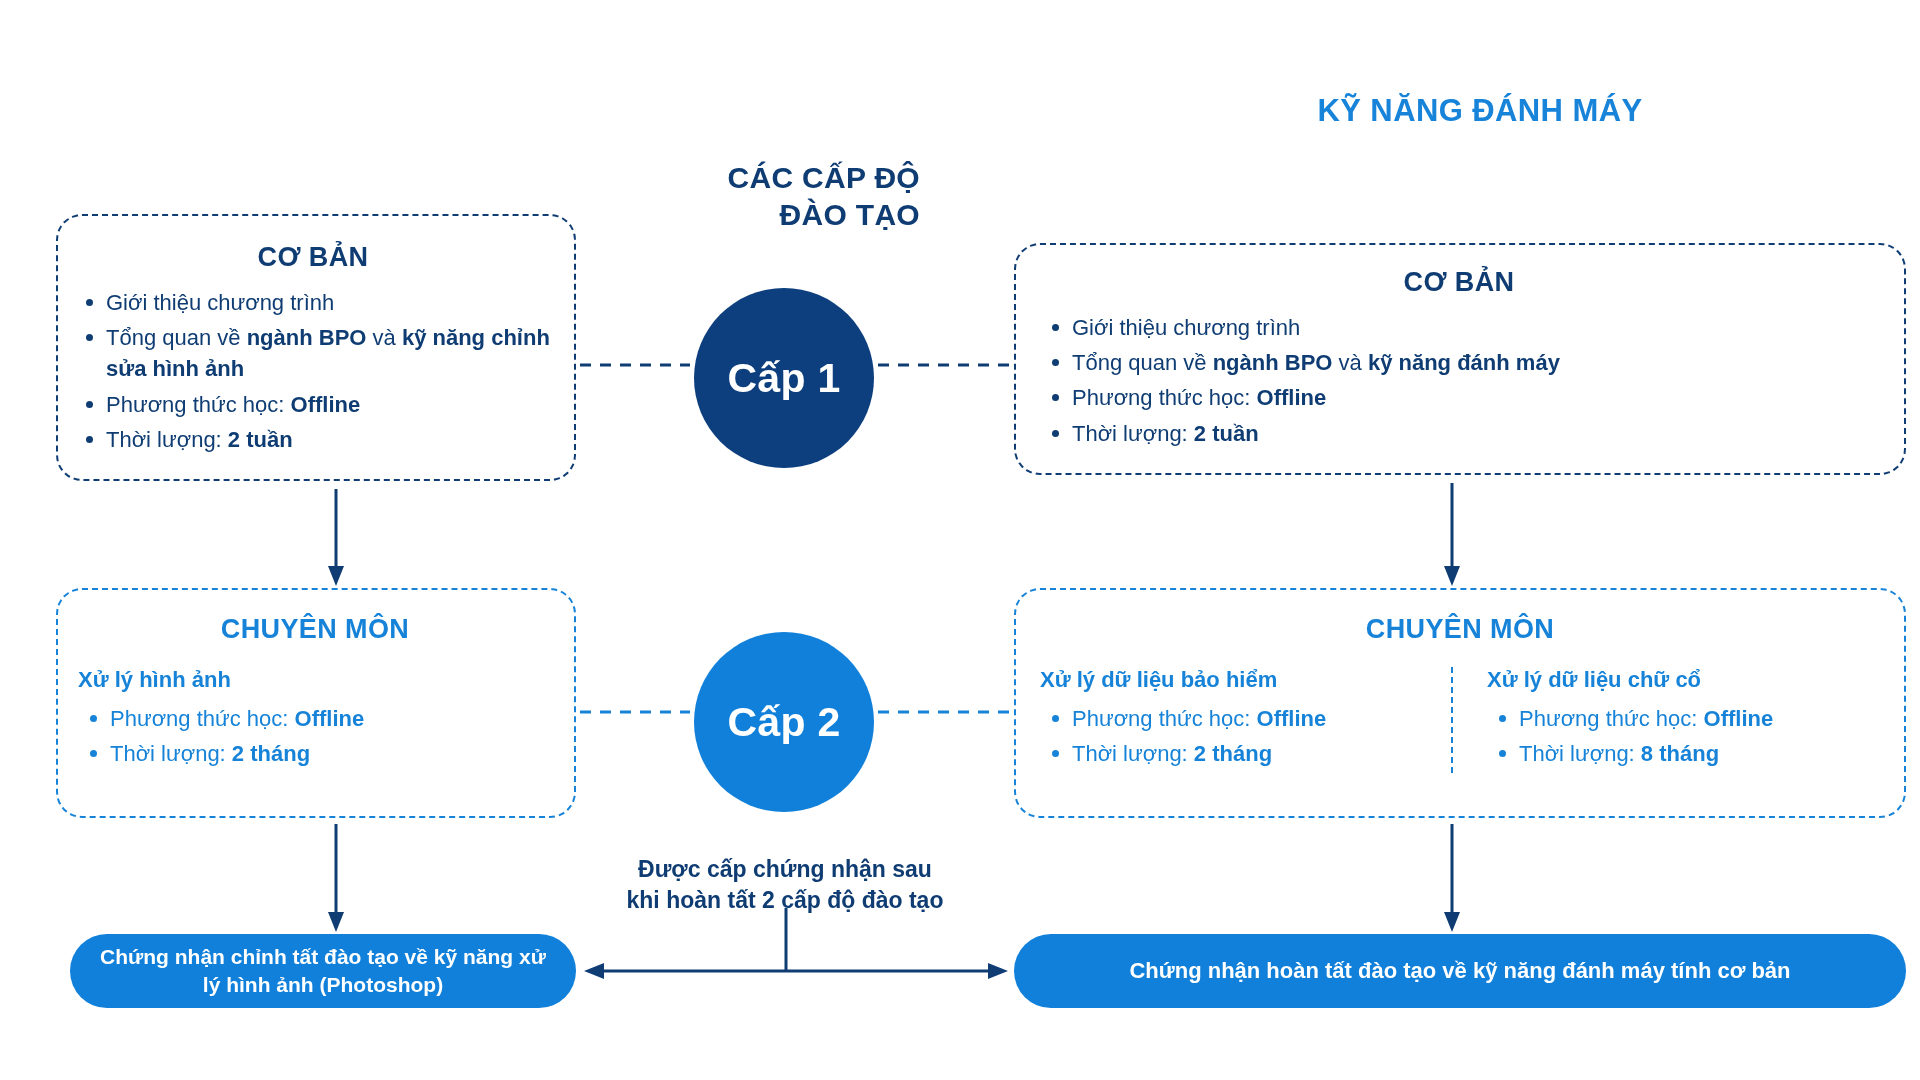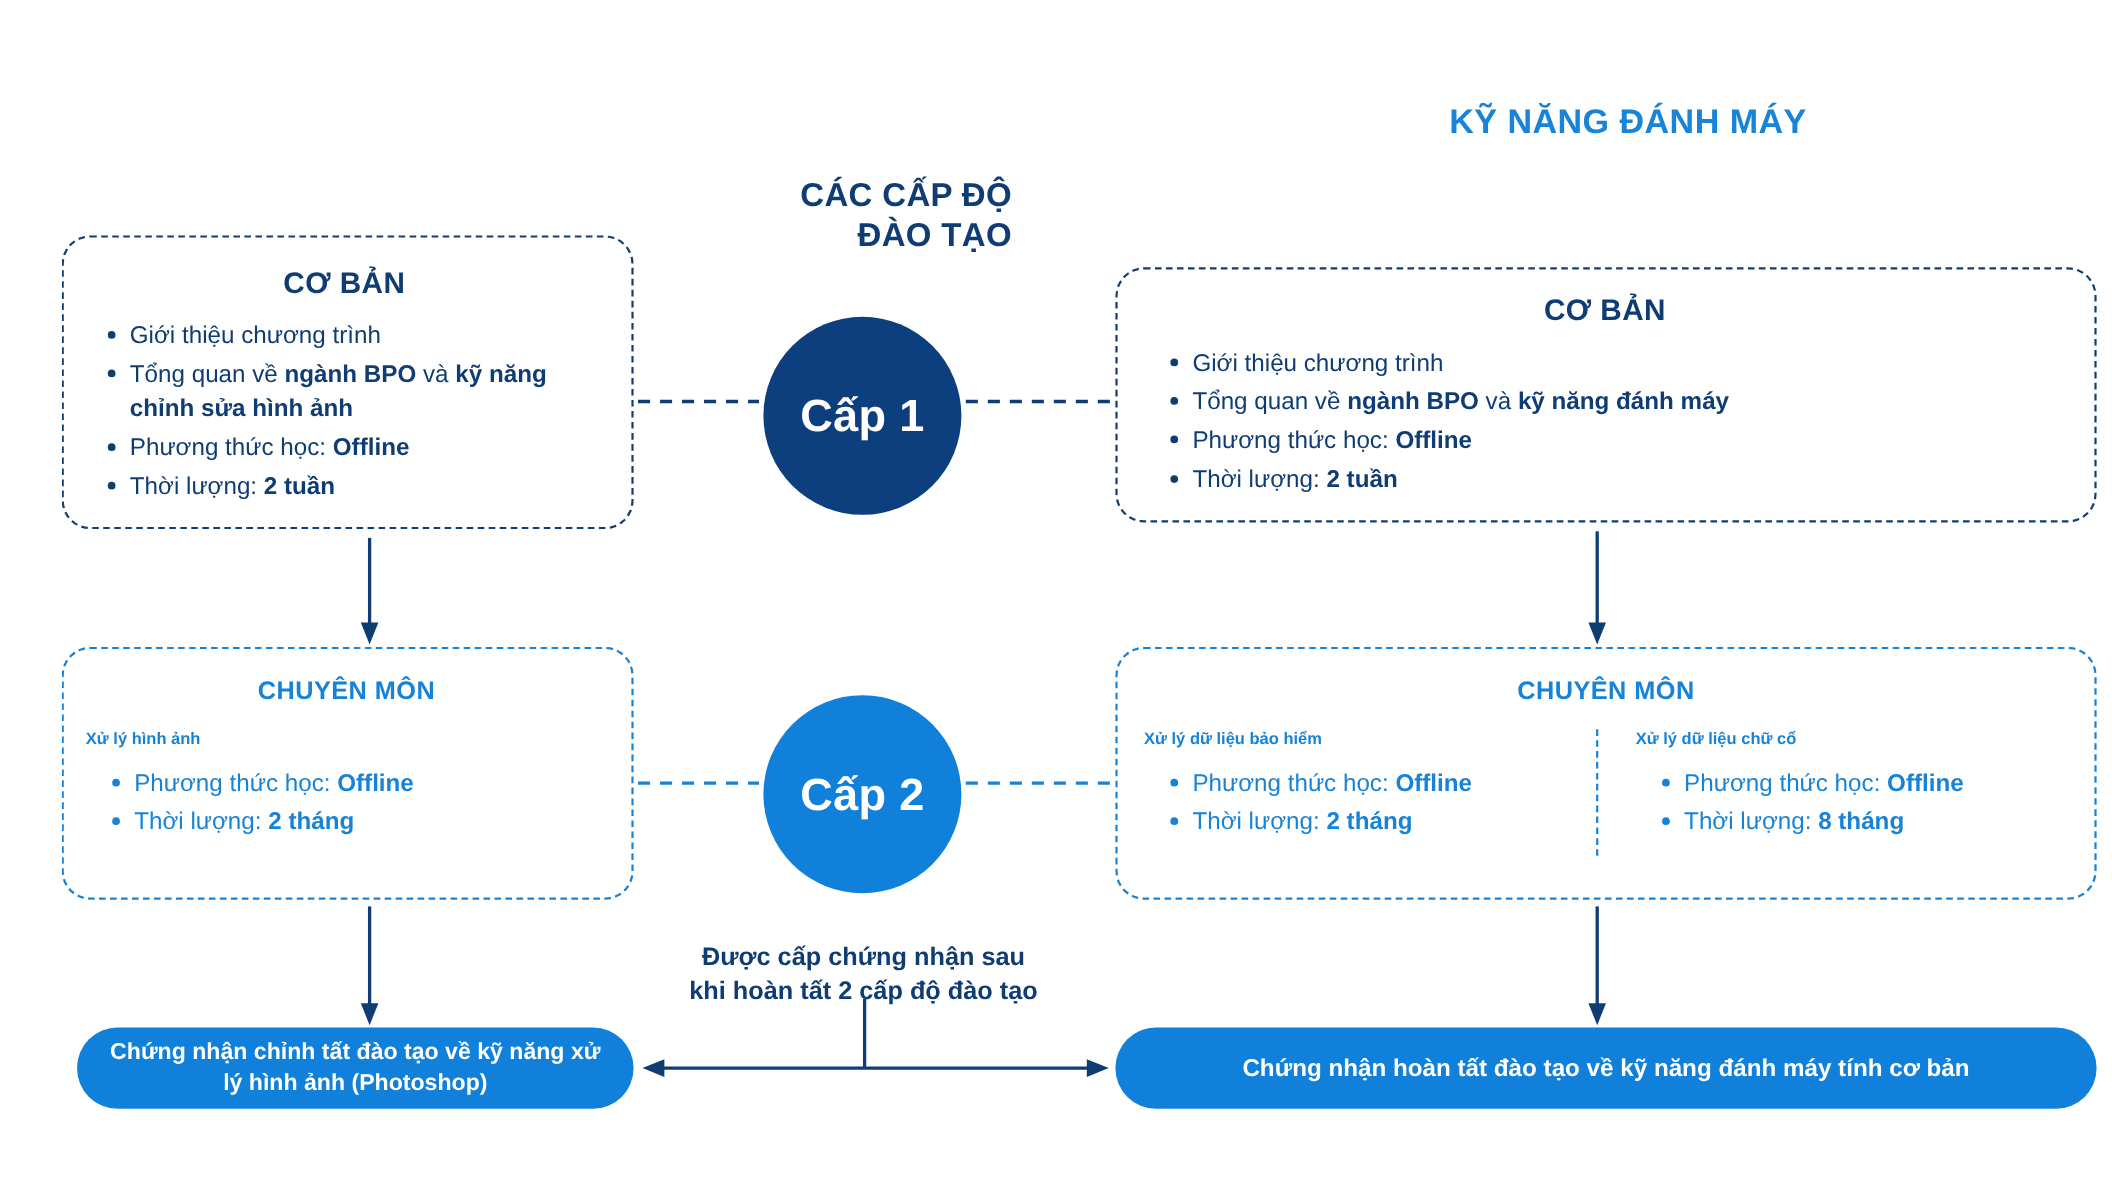--- a/index.html
+++ b/index.html
@@ -33,36 +33,36 @@
   
   .card{
     position:absolute;box-sizing:border-box;border-radius:26px;background:#fff;
   }
   .card.navy{border:2.5px dashed var(--navy);}
   .card.cyan{border:2.5px dashed var(--blue);}
   .card-title{
     text-align:center;font-weight:bold;letter-spacing:.4px;
   }
   .card.navy .card-title{color:var(--navy);font-size:27px;}
-  .card.cyan .card-title{color:var(--blue);font-size:23px;}
-
-  ul.bul{margin:16px;padding:0;list-style:none;}
+  .card.cyan .card-title{color:var(--blue);font-size:27px;}
+
+  ul.bul{margin:4px;padding:0;list-style:none;}
   ul.bul li{
     position:relative;padding-left:30px;margin:0 0 4px 0;
     line-height:1.42;font-size:22px;
   }
   ul.bul li:before{
     content:"";position:absolute;left:10px;top:12px;
     width:7px;height:7px;border-radius:50%;background:currentColor;
   }
   .navy ul.bul{color:var(--navy);}
   .cyan ul.bul{color:var(--blue);}
   b{font-weight:bold;}
 
-  .sub-head{font-weight:bold;font-size:15px;margin:0 0 10px 2px;color:var(--blue);}
+  .sub-head{font-weight:bold;font-size:22px;margin:0 0 10px 2px;color:var(--blue);}
 
   
   #card-basic-left{left:56px;top:214px;width:520px;height:267px;padding:18px 20px 0 14px;}
   #card-basic-left .card-title{margin:8px 0 14px 0;}
 
   
   #card-basic-right{left:1014px;top:243px;width:892px;height:232px;padding:16px 24px 0 22px;}
   #card-basic-right .card-title{margin:6px 0 14px 0;}
 
   

